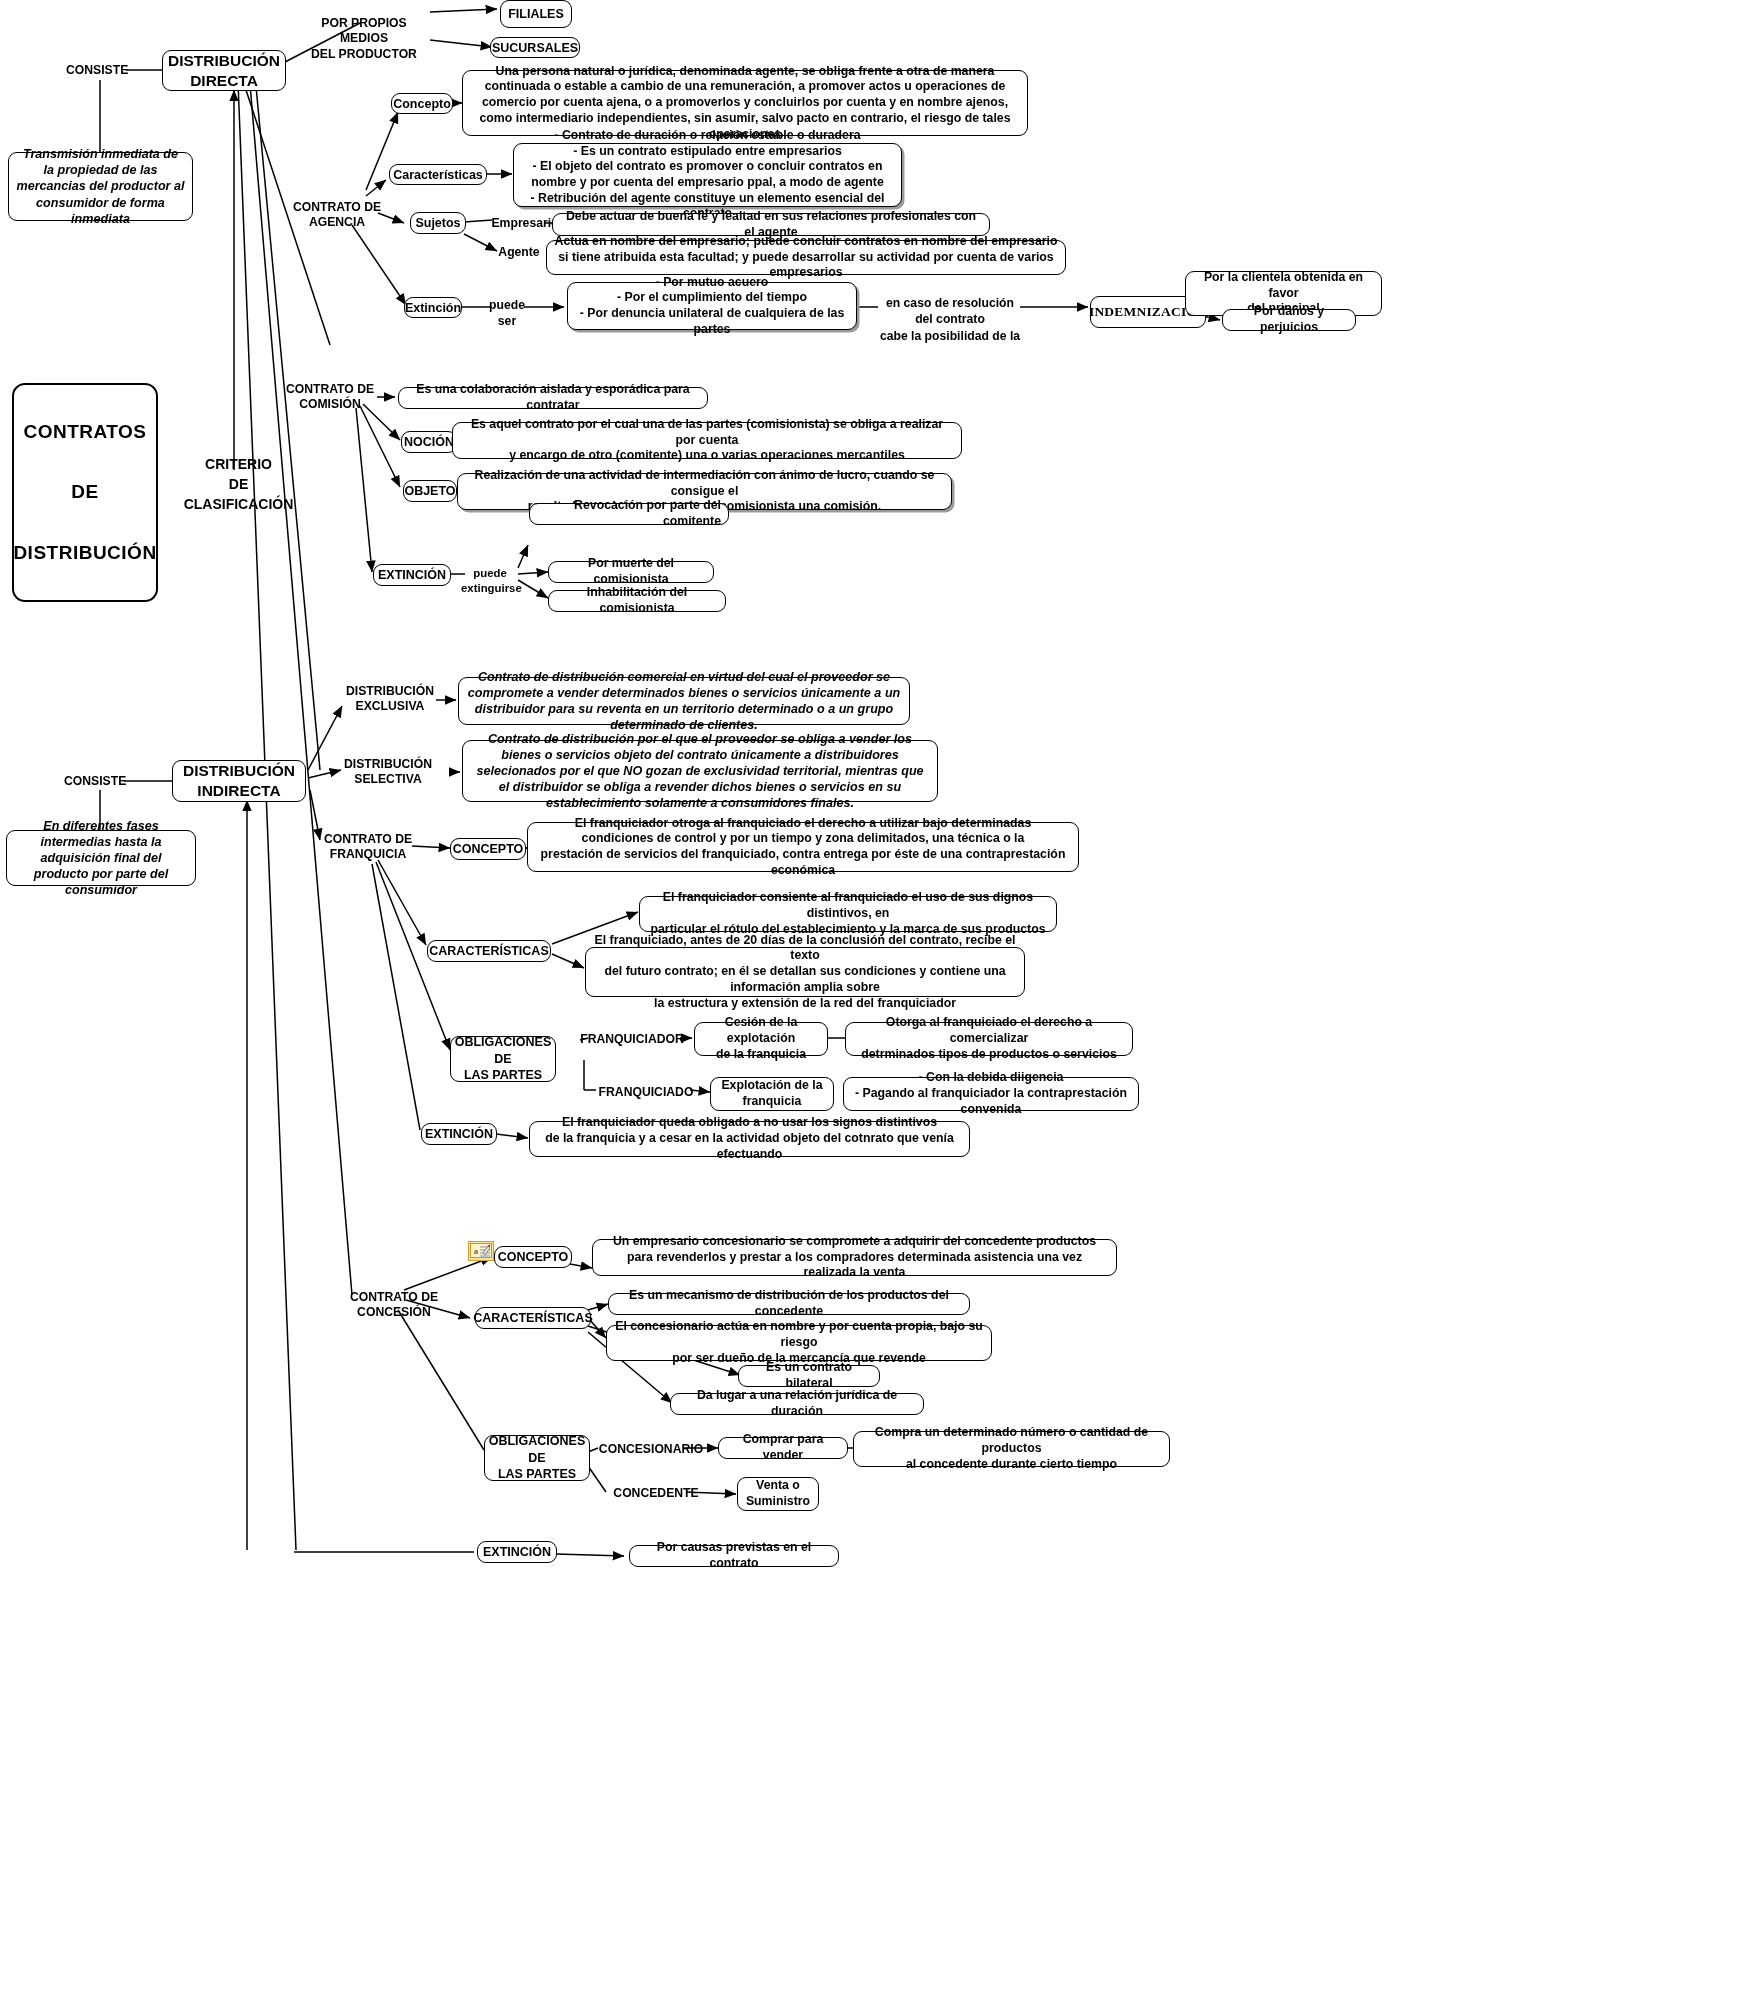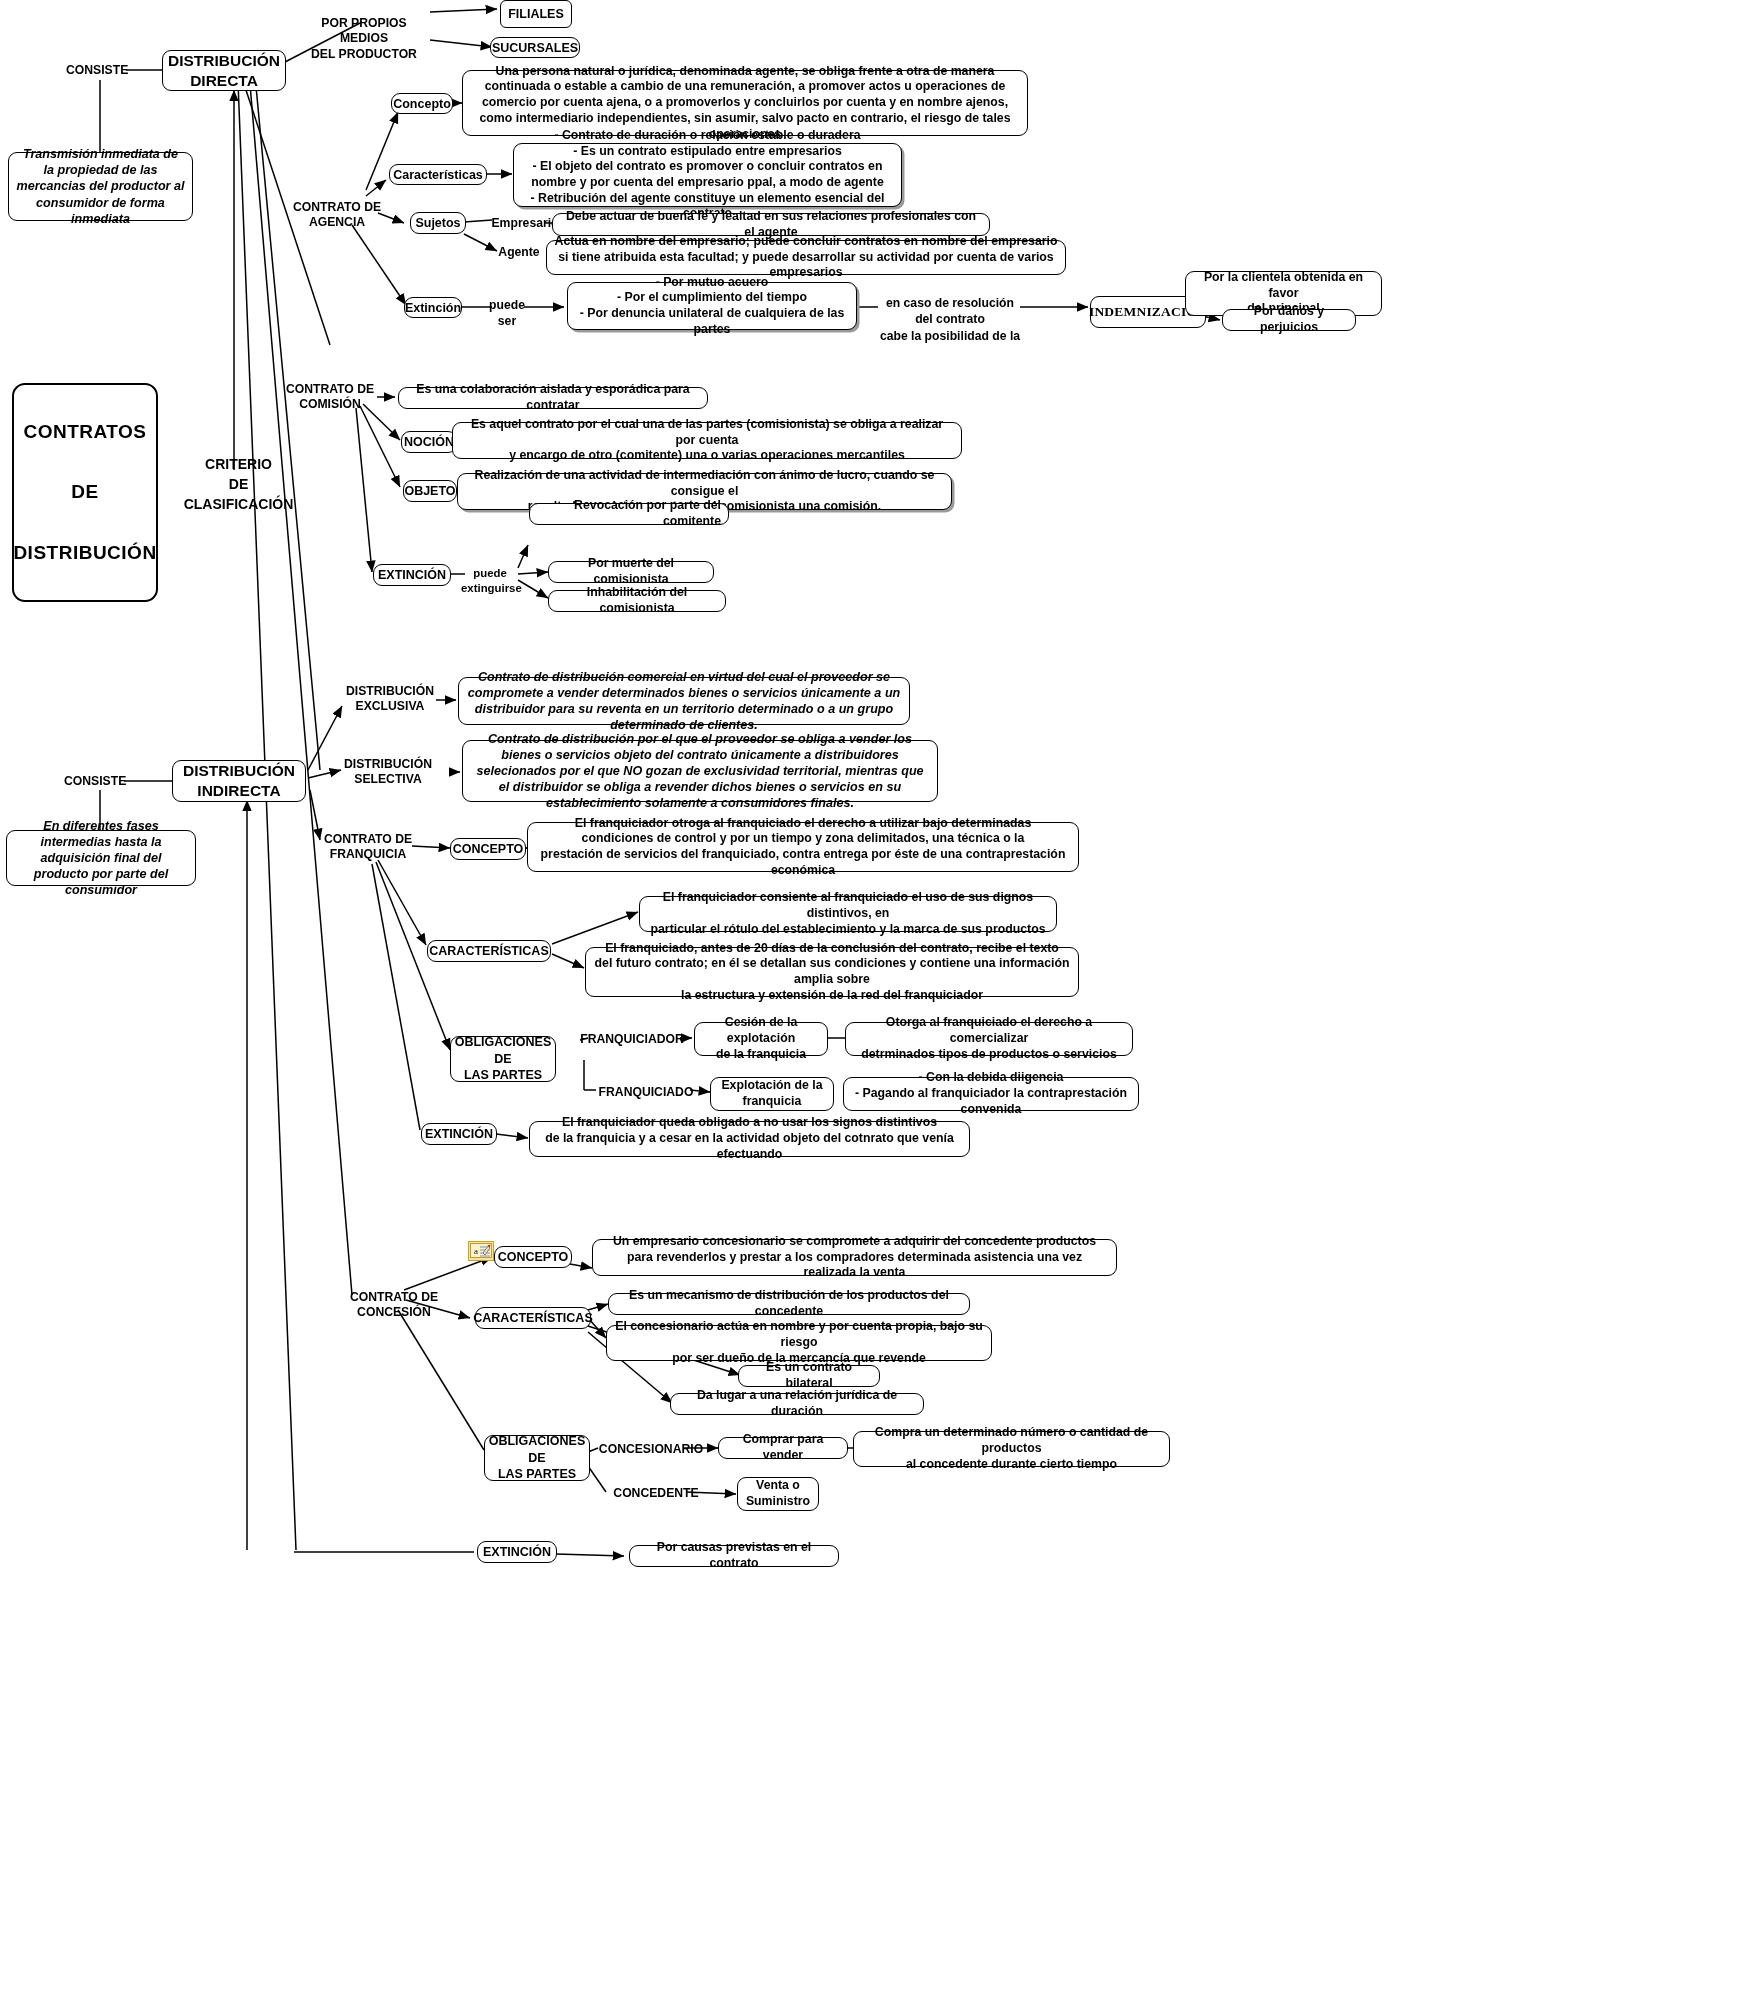--- a/index.html
+++ b/index.html
@@ -163,21 +163,21 @@
   <div class="tlabel" style="left:176px;top:455px;width:125px;font-size:14px;line-height:1.42;">CRITERIO
 DE
 CLASIFICACIÓN</div>
 
   <div class="node hdr" style="left:162px;top:50px;width:124px;height:41px;white-space:pre-line;">DISTRIBUCIÓN
 DIRECTA</div>
   <div class="tlabel" style="left:66px;top:63px;width:62px;">CONSISTE</div>
   <div class="node italic" style="left:8px;top:152px;width:185px;height:69px;">Transmisión inmediata de la propiedad de las mercancias del productor al consumidor de forma inmediata</div>
   <div class="tlabel" style="left:296px;top:16px;width:136px;">POR PROPIOS MEDIOS
 DEL PRODUCTOR</div>
-  <div class="node lbl" style="left:500px;top:0px;width:72px;height:28px;border-radius:6px;">FILIALES</div>
+  <div class="node lbl" style="left:500px;top:0px;width:72px;height:28px;">FILIALES</div>
   <div class="node lbl" style="left:490px;top:37px;width:90px;height:21px;">SUCURSALES</div>
 
   <div class="tlabel" style="left:286px;top:200px;width:102px;">CONTRATO DE
 AGENCIA</div>
 
   <div class="node lbl" style="left:391px;top:93px;width:62px;height:21px;">Concepto</div>
   <div class="node body" style="left:462px;top:70px;width:566px;height:66px;">Una persona natural o jurídica, denominada agente, se obliga frente a otra de manera continuada o estable a cambio de una remuneración, a promover actos u operaciones de comercio por cuenta ajena, o a promoverlos y concluirlos por cuenta y en nombre ajenos, como intermediario independientes, sin asumir, salvo pacto en contrario, el riesgo de tales operaciones</div>
 
   <div class="node lbl" style="left:389px;top:164px;width:98px;height:21px;">Características</div>
   <div class="node body shadow" style="left:513px;top:143px;width:389px;height:64px;white-space:pre-line;">- Contrato de duración o relación estable o duradera
@@ -241,21 +241,21 @@
 FRANQUICIA</div>
 
   <div class="node lbl" style="left:450px;top:838px;width:76px;height:22px;">CONCEPTO</div>
   <div class="node body" style="left:527px;top:822px;width:552px;height:50px;white-space:pre-line;">El franquiciador otroga al franquiciado el derecho a utilizar bajo determinadas
 condiciones de control y por un tiempo y zona delimitados, una técnica o la
 prestación de servicios del franquiciado, contra entrega por éste de una contraprestación económica</div>
 
   <div class="node lbl" style="left:427px;top:940px;width:124px;height:22px;">CARACTERÍSTICAS</div>
   <div class="node body" style="left:639px;top:896px;width:418px;height:36px;white-space:pre-line;">El franquiciador consiente al franquiciado el uso de sus dignos distintivos, en
 particular el rótulo del establecimiento y la marca de sus productos</div>
-  <div class="node body" style="left:585px;top:947px;width:494px;height:50px;white-space:pre-line;">El franquiciado, antes de 20 días de la conclusión del contrato, recibe el texto
+  <div class="node body" style="left:585px;top:947px;width:440px;height:50px;white-space:pre-line;">El franquiciado, antes de 20 días de la conclusión del contrato, recibe el texto
 del futuro contrato; en él se detallan sus condiciones y contiene una información amplia sobre
 la estructura y extensión de la red del franquiciador</div>
 
   <div class="node lbl" style="left:450px;top:1036px;width:106px;height:46px;white-space:pre-line;line-height:1.35;">OBLIGACIONES
 DE
 LAS PARTES</div>
 
   <div class="tlabel" style="left:580px;top:1032px;width:104px;">FRANQUICIADOR</div>
   <div class="node body" style="left:694px;top:1022px;width:134px;height:34px;white-space:pre-line;">Cesión de la explotación
 de la franquicia</div>

